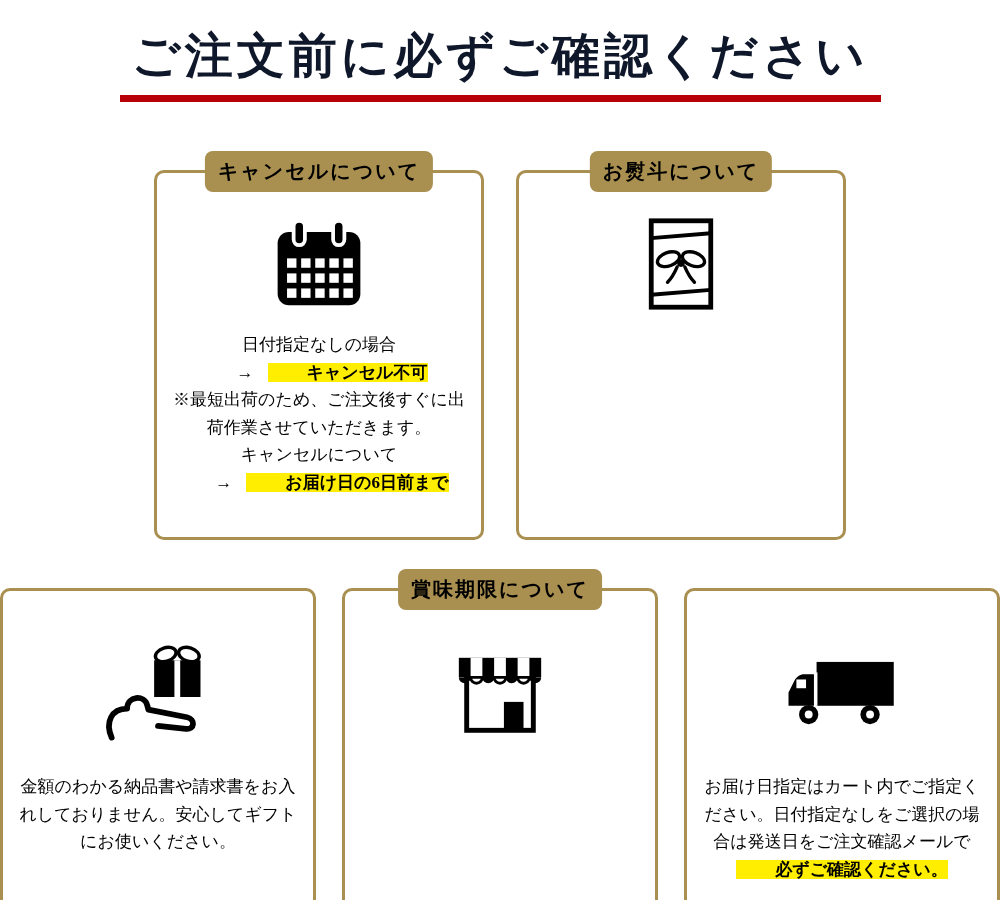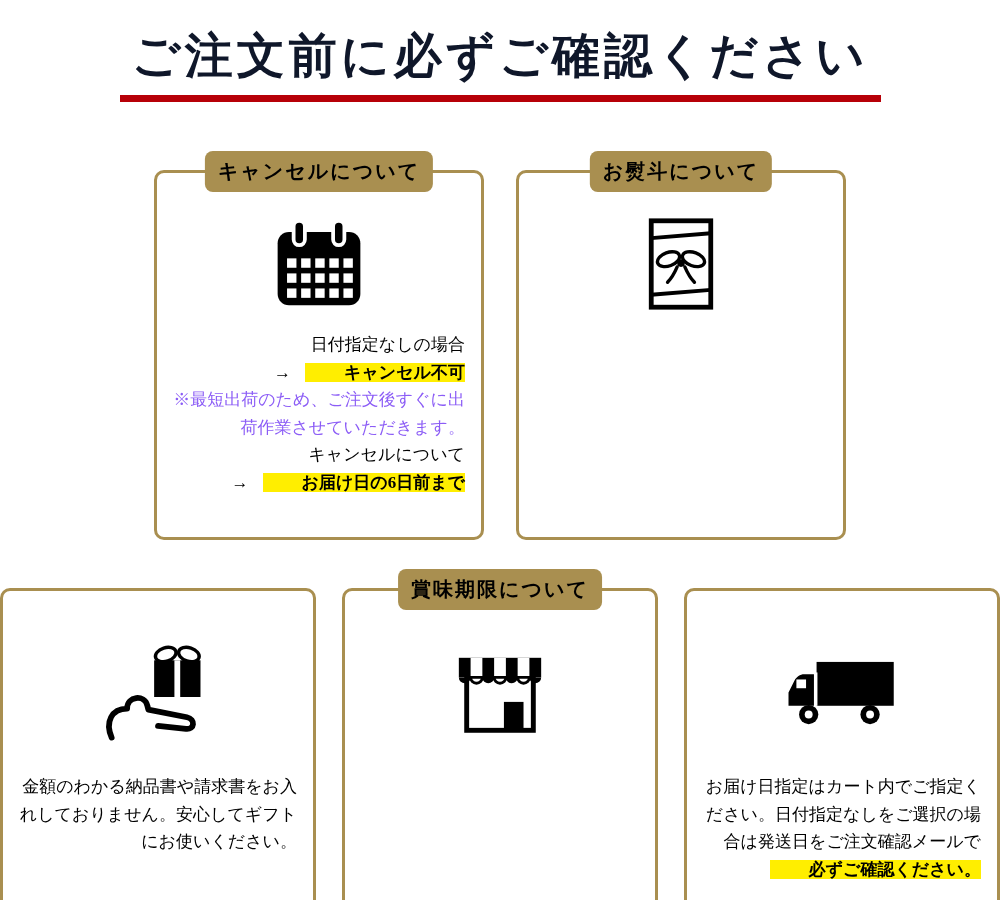--- a/index.html
+++ b/index.html
@@ -37,28 +37,28 @@
   .pill {
     position: absolute; top: -22px; left: 50%; transform: translateX(-50%);
     background: #a98f50; color: #000000;
     font-size: 20px; font-weight: 700; letter-spacing: 2px;
     padding: 7px 13px; border-radius: 8px; white-space: nowrap;
   }
 
   .icon-wrap { display: flex; justify-content: center; align-items: center; height: 118px; margin-top: 18px; }
   .row2 .icon-wrap { height: 136px; margin-top: 26px; }
 
-  .card-body { font-size: 17px; line-height: 1.62; margin-top: 8px; text-align: right; }
+  .card-body { font-size: 17px; line-height: 1.62; margin-top: 8px; text-align: center; }
   .row2 .card-body { margin-top: 8px; }
 
   .b-line { margin: 0; }
   .b-line.indent { padding-left: 26px; }
   .arrow { margin-right: 14px; }
   .hl { background: #ffee00; font-weight: 700; padding-left: 39px; }
-  .red { color: #8b5cf6; }
+  .red { color: #000000; }
 
   svg { display: block; }
 </style>
 </head>
 <body>
 
 <div class="page">
 
   <div class="title-wrap">
     <h1 class="page-title">ご注文前に必ずご確認ください</h1>

